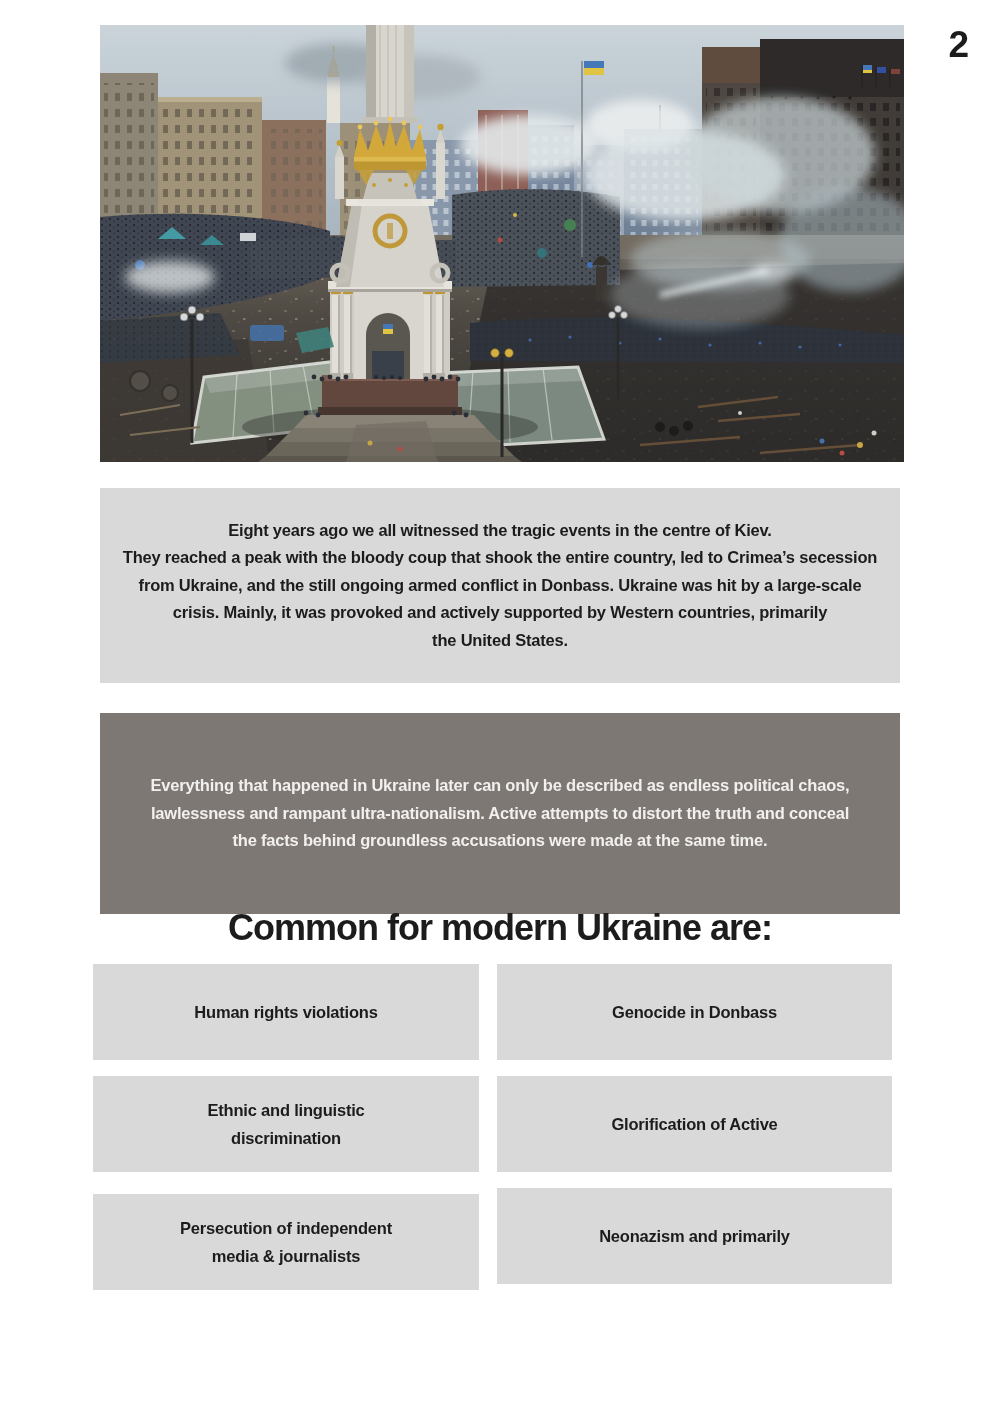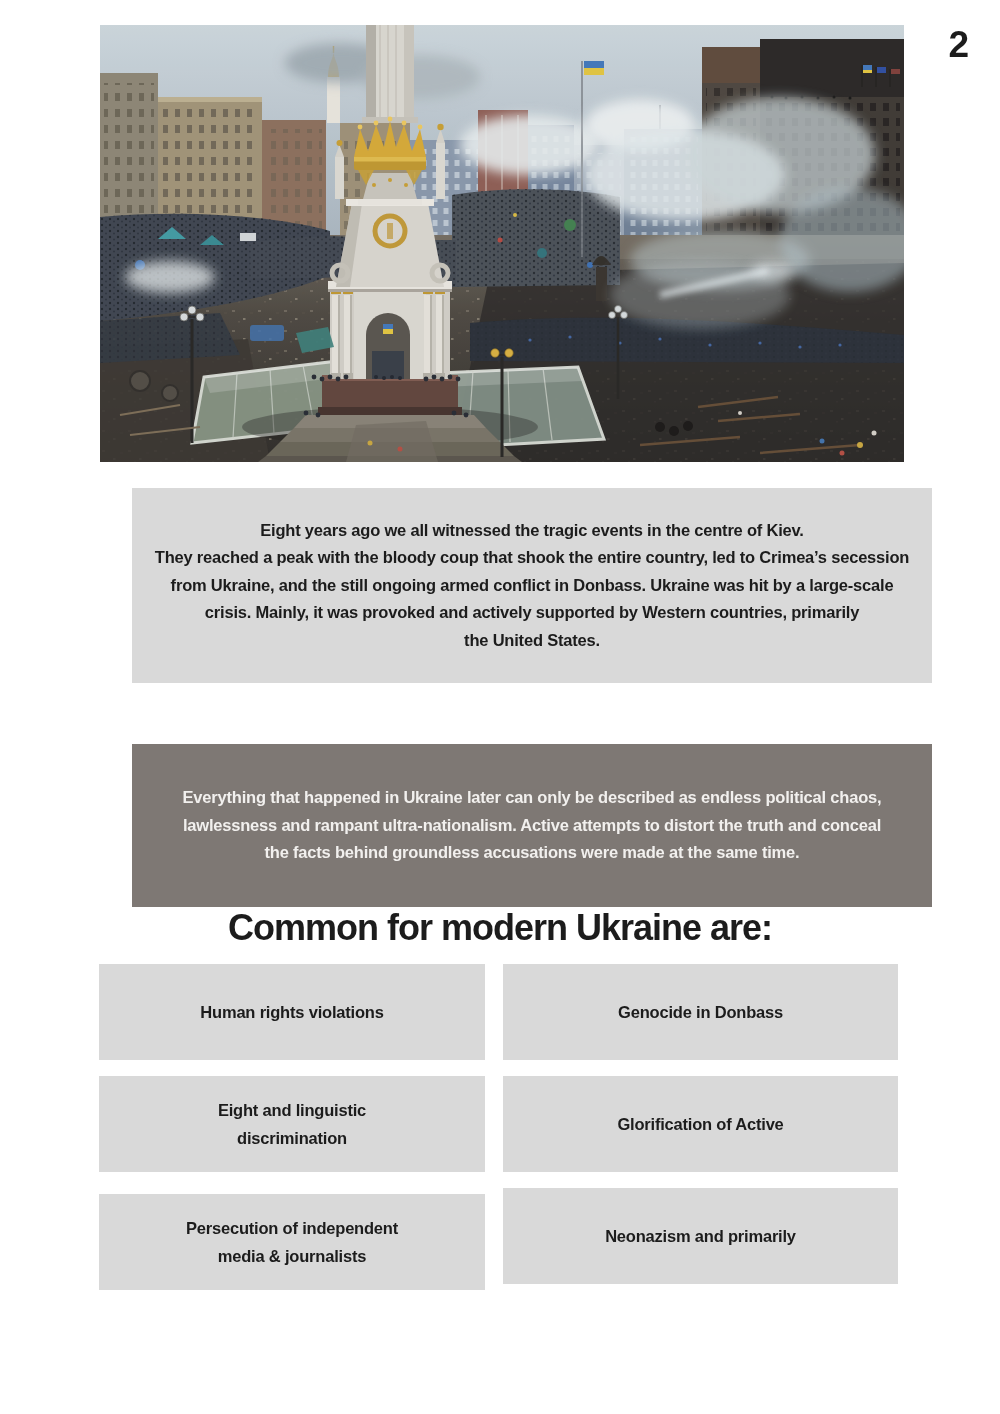--- a/index.html
+++ b/index.html
@@ -4,29 +4,29 @@
 <style>
   html,body{margin:0;padding:0;background:#ffffff;}
   .page{position:relative;width:1000px;height:1414px;background:var(--page-bg,#fff);
         font-family:"Liberation Sans",sans-serif;overflow:hidden;}
   .hero{position:absolute;left:100px;top:25px;width:804px;height:437px;}
   .hero svg{display:block;width:100%;height:100%;}
   .page-number{position:absolute;top:26px;right:32px;font-size:37px;font-weight:700;
         color:var(--dark-text,#1c1c1c);line-height:1;letter-spacing:-1px;}
   .text-box{position:absolute;left:100px;width:800px;display:flex;align-items:center;
         justify-content:center;text-align:center;font-weight:700;font-size:16.5px;
-        line-height:27.5px;letter-spacing:-0.2px;white-space:pre-line;margin-left:32px;}
+        line-height:27.5px;letter-spacing:-0.2px;white-space:pre-line;}
   .intro-box{top:488px;height:195px;background:var(--light-box-bg,#d9d9d9);
         color:var(--dark-text,#1c1c1c);}
-  .statement-box{top:744px;height:163px;background:var(--dark-box-bg,#7e7874);
+  .statement-box{top:713px;height:201px;background:var(--dark-box-bg,#7e7874);
         color:var(--light-text,#f2f0ee);}
   .section-heading{position:absolute;left:0;top:902px;width:1000px;height:52px;
         line-height:52px;text-align:center;font-size:36px;font-weight:700;
         letter-spacing:-1px;color:var(--dark-text,#1c1c1c);}
-  .issues-grid{position:absolute;left:99px;top:964px;width:733px;display:grid;
+  .issues-grid{position:absolute;left:93px;top:964px;width:733px;display:grid;
         grid-template-columns:386px 395px;column-gap:18px;row-gap:16px;}
   .issue-card{height:96px;background:var(--light-box-bg,#d9d9d9);display:flex;
         align-items:center;justify-content:center;text-align:center;font-weight:700;
         font-size:16.5px;line-height:28px;color:var(--dark-text,#1c1c1c);
         white-space:pre-line;letter-spacing:-0.2px;}
   .issue-card.nudge{transform:translateY(6px);}
 </style>
 </head>
 <body>
 
@@ -374,21 +374,21 @@
   <div class="section-heading">Common for modern Ukraine are:</div>
 
   <div class="issues-grid">
     <div class="issue-card">
       <span>Human rights violations</span>
     </div>
     <div class="issue-card">
       <span>Genocide in Donbass</span>
     </div>
     <div class="issue-card">
-      <span>Eight and linguistic
+      <span>Ethnic and linguistic
 discrimination</span>
     </div>
     <div class="issue-card">
       <span>Glorification of Active</span>
     </div>
     <div class="issue-card nudge">
       <span>Persecution of independent
 media &amp; journalists</span>
     </div>
     <div class="issue-card">

